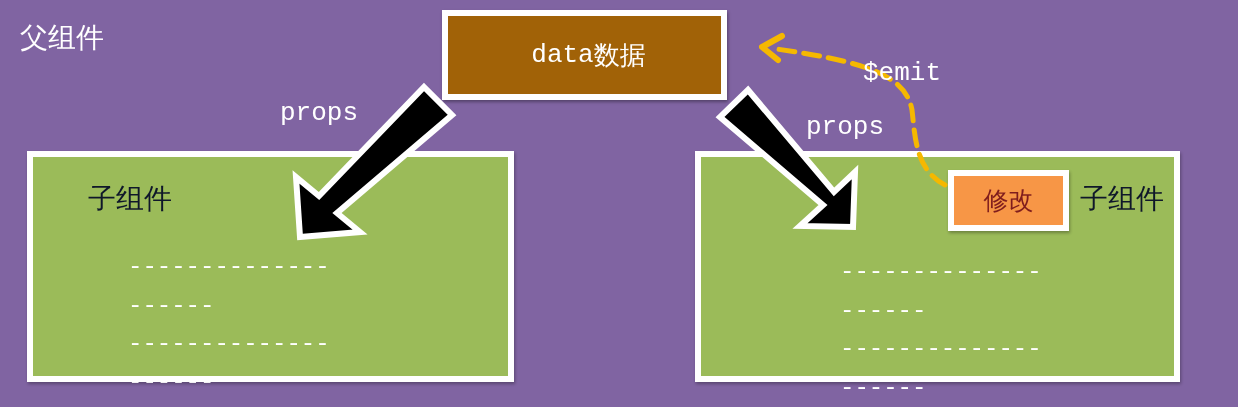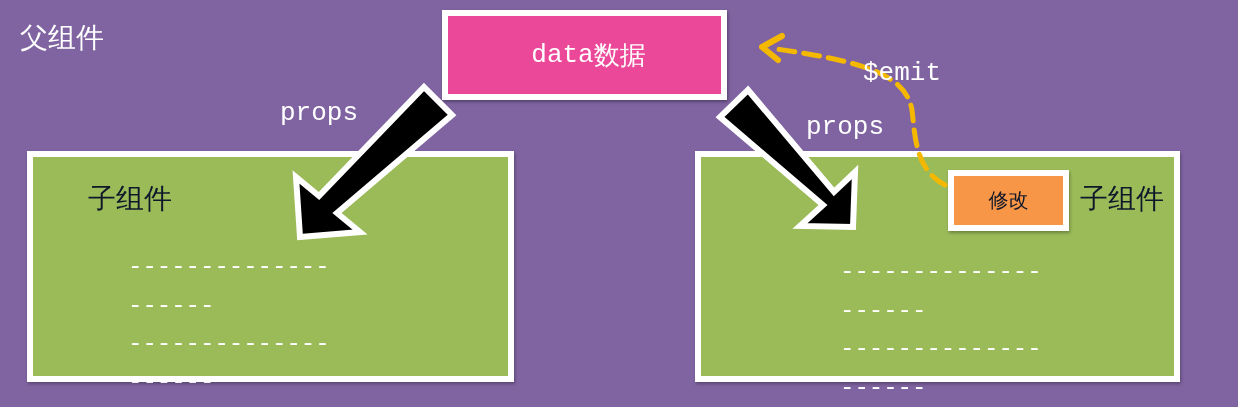--- a/index.html
+++ b/index.html
@@ -11,21 +11,21 @@
   .abs { position: absolute; }
   .parent-label {
     left: 20px; top: 18px; color: #ffffff; font-size: 28px; line-height: 40px; text-align: center;
   }
   .data-box {
     left: 442px; top: 10px; width: 285px; height: 90px;
     background: #ffffff; box-shadow: 1px 2px 3px rgba(0,0,0,0.35);
   }
   .data-box-inner {
     position: absolute; left: 6px; top: 6px; right: 6px; bottom: 6px;
-    background: #ec4899; display: flex; align-items: center; justify-content: center;
+    background: #a16207; display: flex; align-items: center; justify-content: center;
     color: #ffffff; font-size: 26px; padding-left: 8px;
   }
   .mono { font-family: "Liberation Mono", "DejaVu Sans Mono", monospace; font-weight: normal; }
   .label-props-left {
     left: 280px; top: 98px; color: #ffffff; font-size: 26px; line-height: 30px;
     width: 80px; word-break: break-all; font-family: "Liberation Mono", monospace;
   }
   .label-props-right {
     left: 806px; top: 112px; color: #ffffff; font-size: 26px; line-height: 30px;
     font-family: "Liberation Mono", monospace;
@@ -47,21 +47,21 @@
   .dash-line {
     color: #ffffff; font-size: 24px; line-height: 24px; letter-spacing: 0px;
     font-family: "Liberation Mono", monospace; white-space: nowrap;
   }
   .modify-btn {
     left: 948px; top: 170px; width: 121px; height: 61px; background: #ffffff;
     box-shadow: 1px 2px 3px rgba(0,0,0,0.3);
   }
   .modify-inner {
     position: absolute; left: 6px; top: 6px; right: 6px; bottom: 6px;
-    background: #f79646; color: #0f172a; font-size: 20px;
+    background: #f79646; color: #7f1d1d; font-size: 25px;
     display: flex; align-items: center; justify-content: center;
   }
   svg.overlay { position: absolute; left: 0; top: 0; pointer-events: none; }
   .clip-bottom { overflow: hidden; }
 </style>
 </head>
 <body>
 
 <div class="abs parent-label">父组件</div>
 

